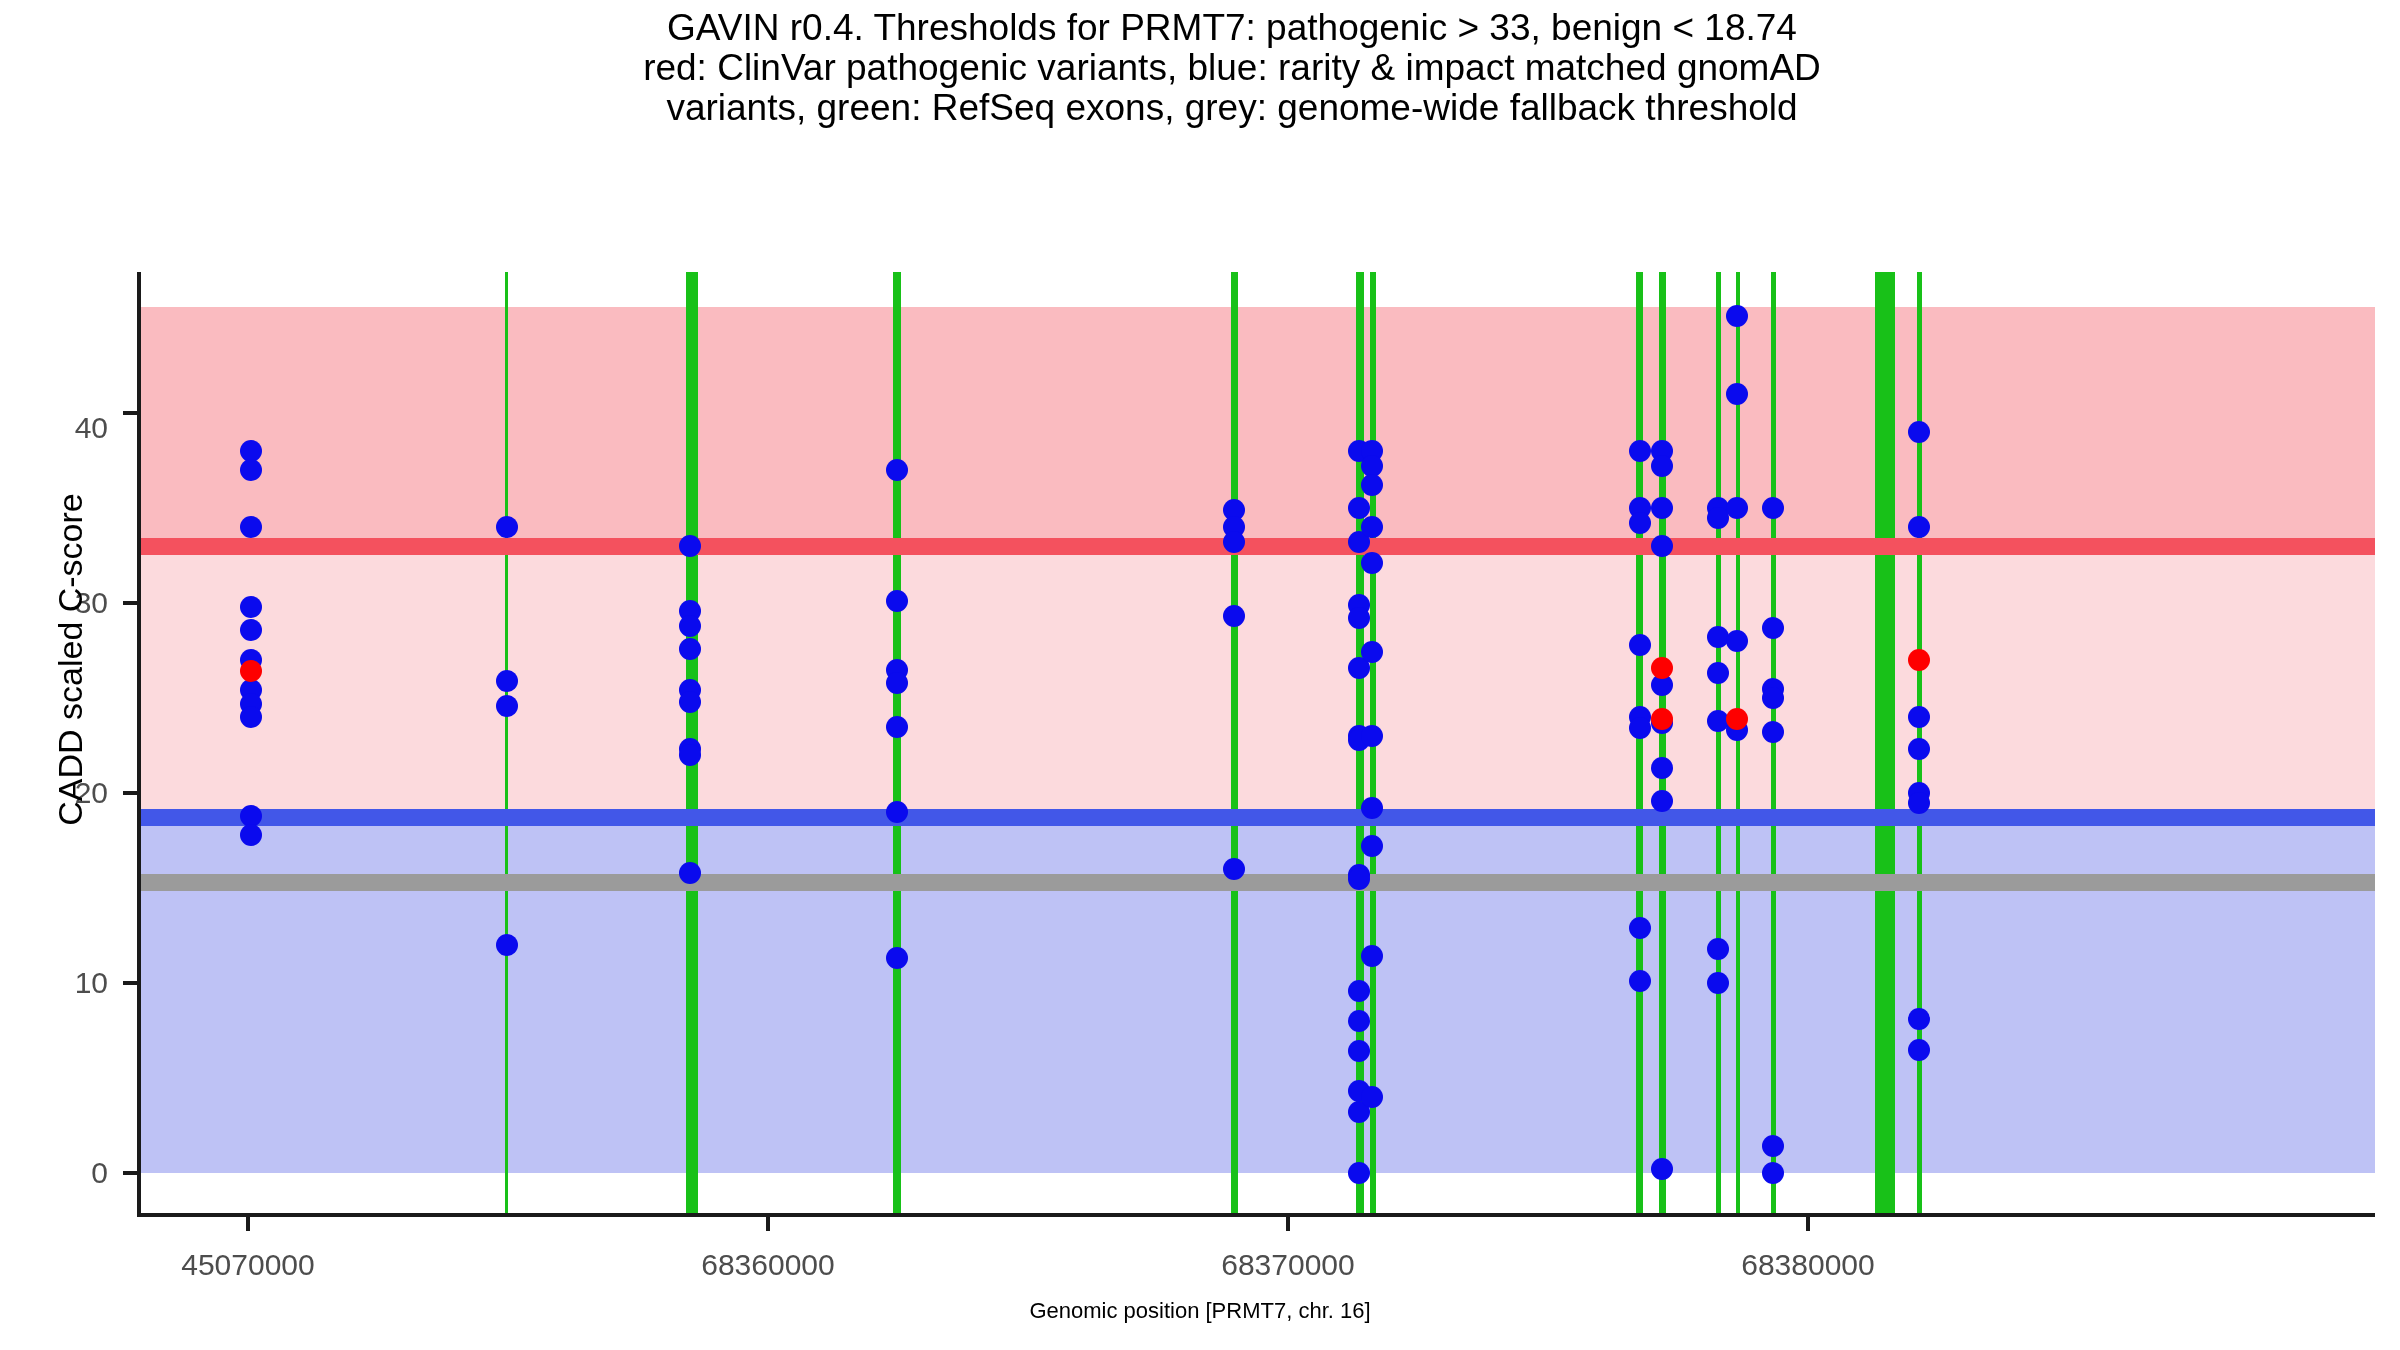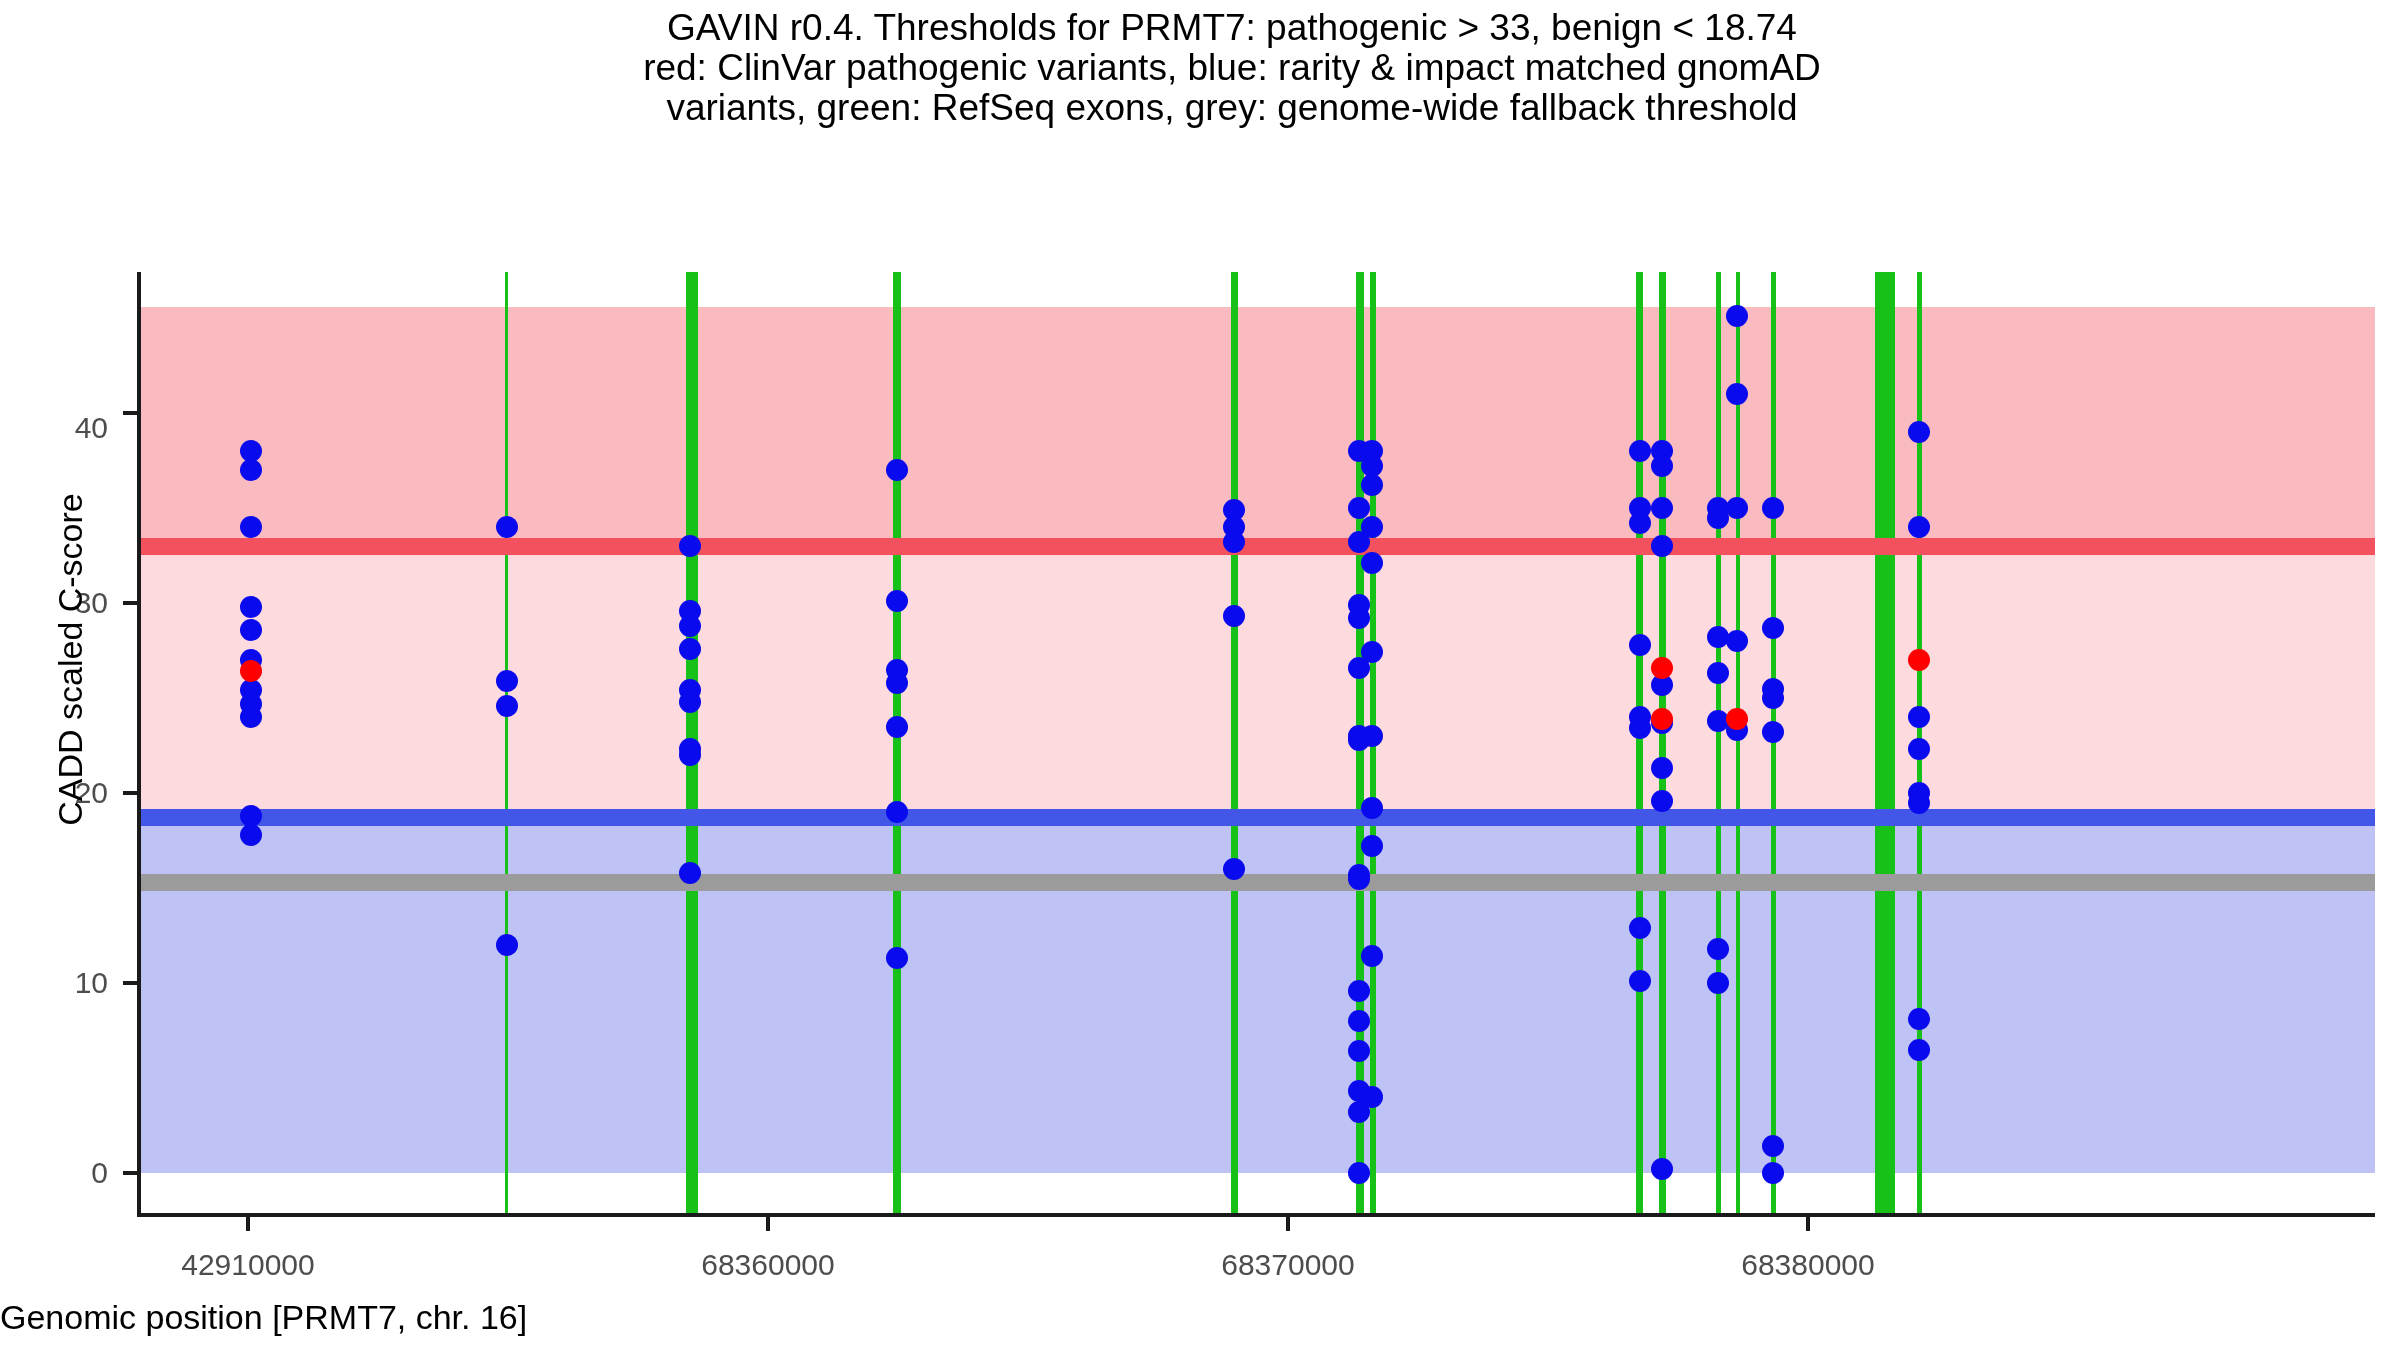--- a/index.html
+++ b/index.html
@@ -20,21 +20,21 @@
   .pt{position:absolute;width:22px;height:22px;border-radius:50%;margin-left:-11px;margin-top:-11px;}
   .pt-blue{background:#0a0aee;}
   .pt-red{background:#fe0000;}
 
   .ytick-lab{position:absolute;right:0;font-size:30px;color:#4d4d4d;text-align:right;transform:translateY(-50%);width:70px;}
   .ytick-mark{position:absolute;left:123px;width:14px;height:4px;background:#1a1a1a;transform:translateY(-50%);}
   .xtick-lab{position:absolute;top:1248px;font-size:30px;color:#4d4d4d;text-align:center;width:300px;margin-left:-150px;}
   .xtick-mark{position:absolute;top:1217px;width:4px;height:14px;background:#1a1a1a;margin-left:-2px;}
 
   .ylab{position:absolute;left:-360px;top:640px;width:860px;text-align:center;font-size:34px;color:#000;transform:rotate(-90deg);}
-  .xlab{position:absolute;left:0;top:1298px;width:2400px;text-align:left;font-size:34px;color:#000;}
+  .xlab{position:absolute;left:0;top:1298px;width:2400px;text-align:center;font-size:22px;color:#000;}
 </style>
 </head>
 <body>
 
 <div id="stage">
 
   <div class="title-block">
     <div class="title-line">GAVIN r0.4. Thresholds for PRMT7: pathogenic &gt; 33, benign &lt; 18.74</div>
     <div class="title-line">red: ClinVar pathogenic variants, blue: rarity &amp; impact matched gnomAD</div>
     <div class="title-line">variants, green: RefSeq exons, grey: genome-wide fallback threshold</div>
@@ -184,21 +184,21 @@
       <div class="ytick-lab" style="top: 983px; left: 38px;">10</div>
       <div class="ytick-mark" style="top: 793px;"></div>
       <div class="ytick-lab" style="top: 793px; left: 38px;">20</div>
       <div class="ytick-mark" style="top: 603px;"></div>
       <div class="ytick-lab" style="top: 603px; left: 38px;">30</div>
       <div class="ytick-mark" style="top: 413px;"></div>
       <div class="ytick-lab" style="top: 428px; left: 38px;">40</div>
     </div>
   <div id="xticks">
       <div class="xtick-mark" style="left: 248px;"></div>
-      <div class="xtick-lab" style="left: 248px;">42910000</div>
+      <div class="xtick-lab" style="left: 248px;">45070000</div>
       <div class="xtick-mark" style="left: 768px;"></div>
       <div class="xtick-lab" style="left: 768px;">68360000</div>
       <div class="xtick-mark" style="left: 1288px;"></div>
       <div class="xtick-lab" style="left: 1288px;">68370000</div>
       <div class="xtick-mark" style="left: 1808px;"></div>
       <div class="xtick-lab" style="left: 1808px;">68380000</div>
     </div>
 
   <div class="ylab">CADD scaled C-score</div>
   <div class="xlab">Genomic position [PRMT7, chr. 16]</div>

